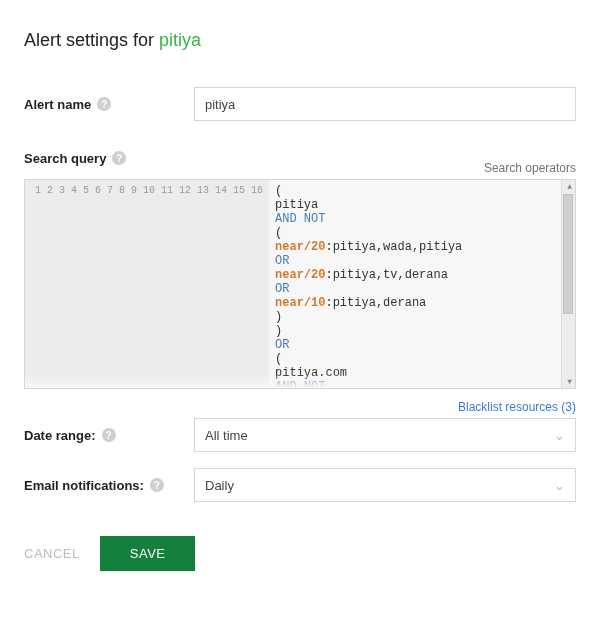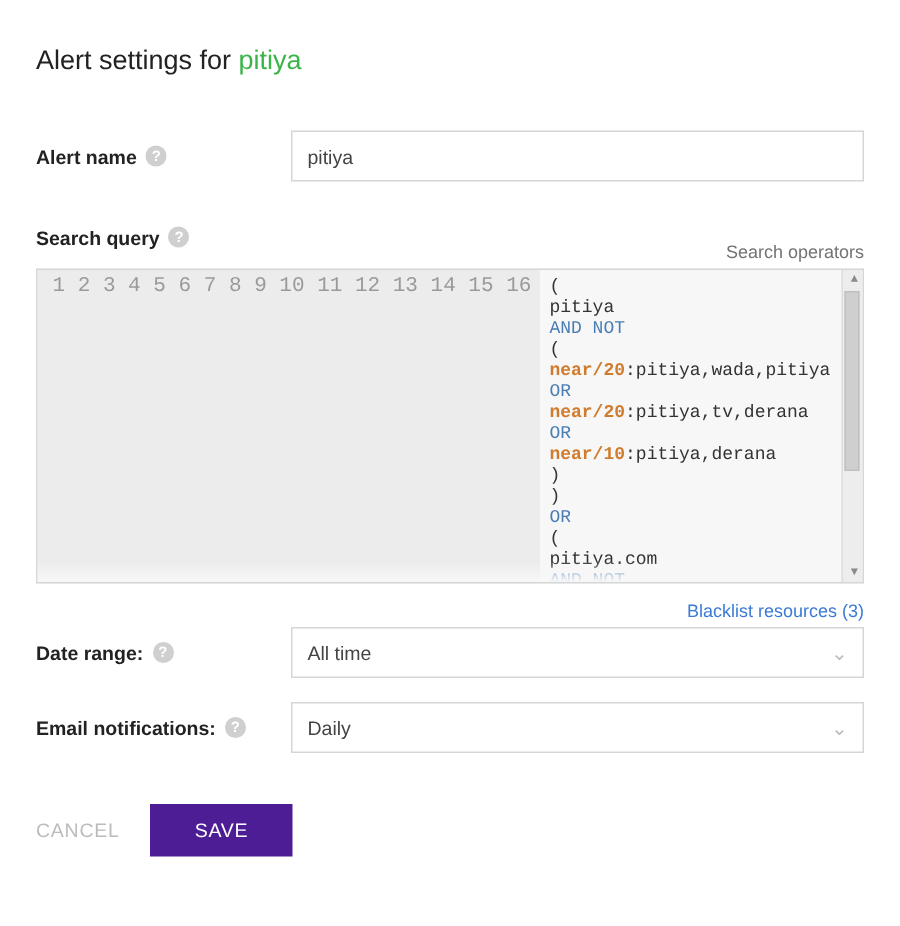--- a/index.html
+++ b/index.html
@@ -34,21 +34,21 @@
   .query-header .label-area { display:flex; align-items:center; font-weight:bold; font-size:13px; color:#222;}
   .query-header .link { color:#737373; font-size:12px; cursor:pointer;margin-top:20px; }
 
   .editor {
     border: 1px solid #d6d6d6; background: #f7f7f7; height: 210px;
     display:flex; font-family: "Courier New", monospace; font-size: 12px;
     overflow: hidden; position: relative;
   }
   .gutter {
     background:#ececec; color:#9a9a9a; padding: 4px 6px 4px 10px; text-align:right;
-    user-select:none; line-height: 14px; font-size:14px; min-width: 34px;
+    user-select:none; line-height: 14px; font-size:10px; min-width: 34px;
   }
   .code {
     padding: 4px 6px; white-space: pre; line-height: 14px; flex:1;
     color:#333;
   }
   .code .kw { color: #4a7db3; }
   .code .fn { color: #d07c2e; font-weight: bold; }
   .editor .scrollbar {
     position:absolute; right:0; top:0; bottom:0; width:14px; background:#ededed;
     border-left:1px solid #ddd;
@@ -69,21 +69,21 @@
     padding: 0 10px; font-size:13px; color:#444; cursor:pointer;gap:23px;
   }
   .chevron { color:#bbb; }
 
   .row.select-row { margin-bottom: 16px; }
 
   .footer { display:flex; justify-content:space-between; align-items:center; margin-top: 34px; }
   .footer .left, .footer .right { display:flex; gap: 20px; align-items:center;}
   .btn-text { color:#bcbcbc; font-size:13px; letter-spacing: 0.5px; cursor:pointer; }
   .btn-primary {
-    background:#4c1d95; color:#fff; padding: 10px 30px; font-size:13px;
+    background:#15803d; color:#fff; padding: 10px 30px; font-size:13px;
     letter-spacing:0.5px; cursor:pointer; border:none;
   }
 </style>
 </head>
 <body>
 
 <div class="container">
 
   <h2 class="title">
     <span>Alert settings for </span><span class="highlight">pitiya</span>

